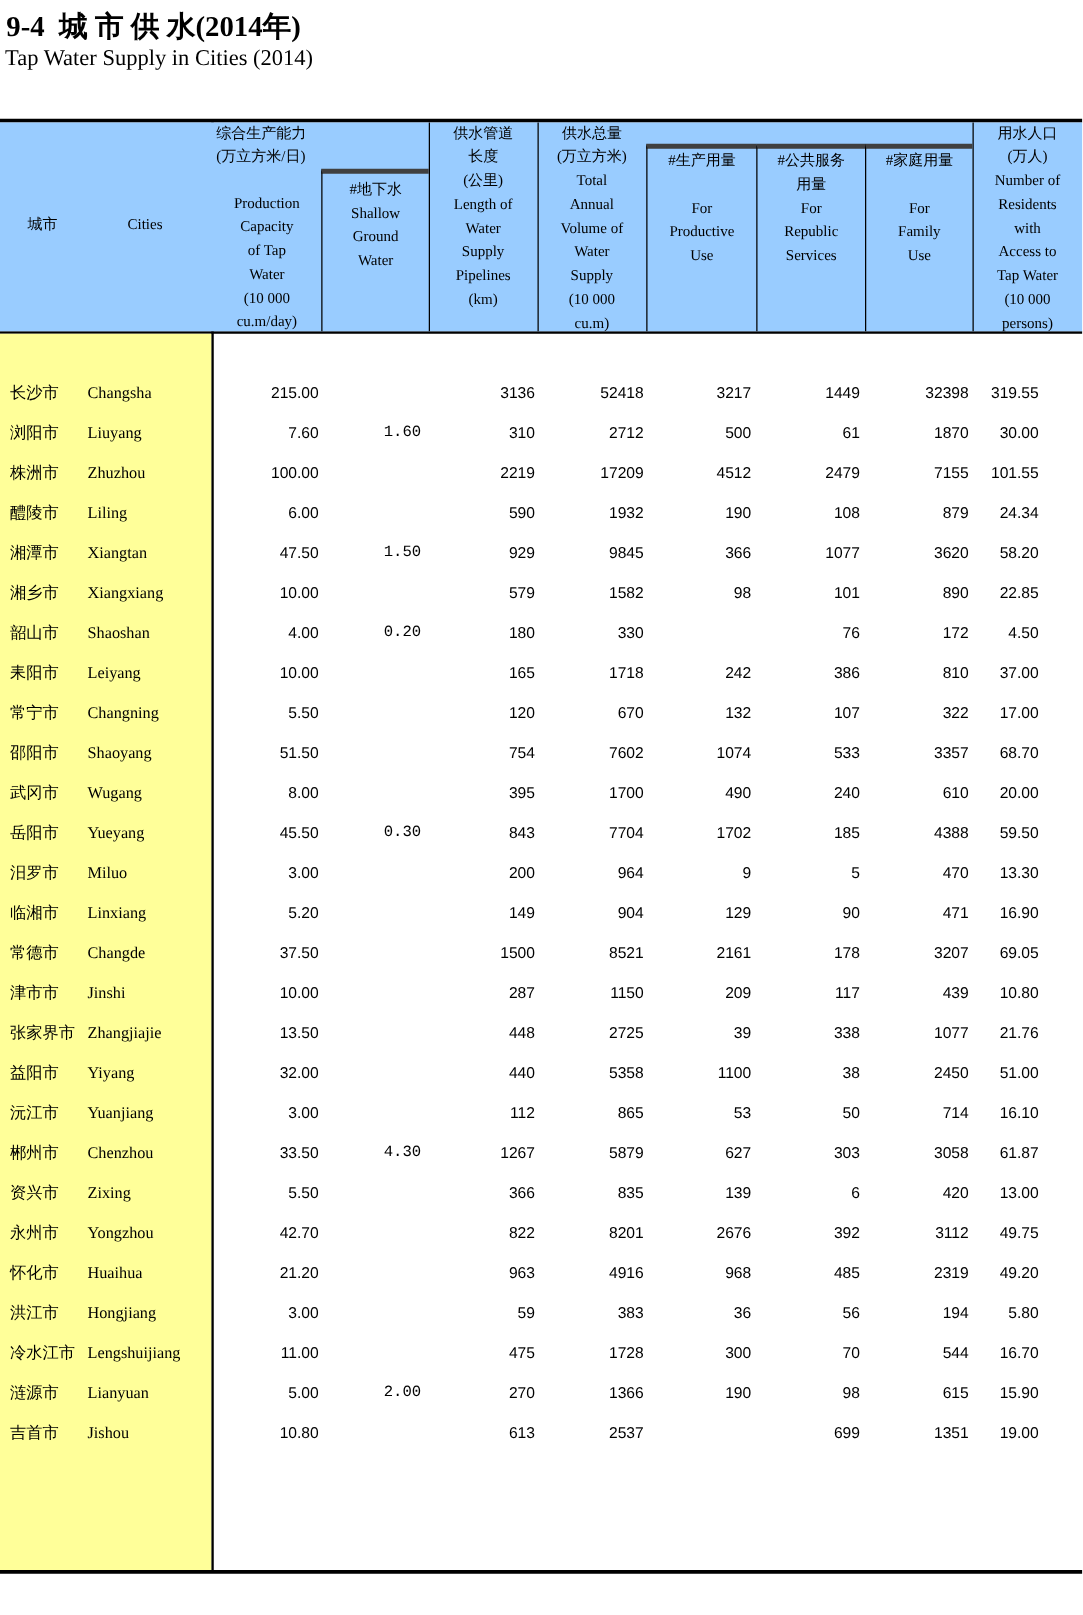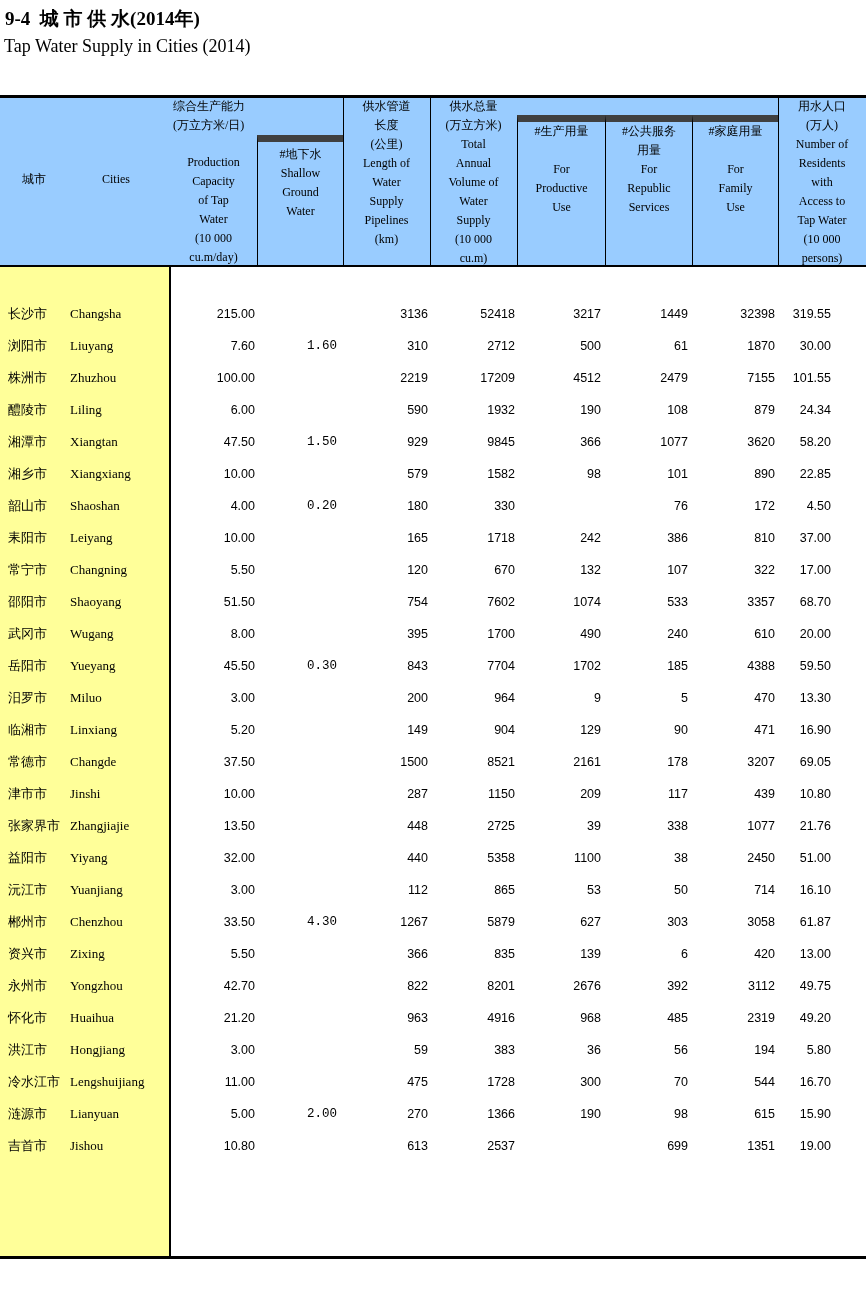--- a/index.html
+++ b/index.html
@@ -3,21 +3,21 @@
 <meta charset="utf-8">
 <style>
   html,body { margin:0; padding:0; background:#ffffff; }
   .page {
     position:relative; width:866px; height:1292px; overflow:hidden;
     background:#ffffff; color:#000;
     font-family:"Liberation Serif","DejaVu Serif",serif;
   }
   .title-zh {
     position:absolute; left:5px; top:6px;
-    font-size:19px; font-weight:bold; white-space:pre;
+    font-size:23px; font-weight:bold; white-space:pre;
   }
   .title-en {
     position:absolute; left:4px; top:36px;
     font-size:18px;
   }
   .line { position:absolute; background:#000; }
   .top-border    { left:0; top:95px;  width:866px; height:3px; }
   .header-bottom { left:0; top:265px; width:866px; height:2px; }
   .bottom-border { left:0; top:1256px; width:866px; height:3px; }
   .vline-city    { left:169px; top:98px; width:2px; height:1158px; }
@@ -29,21 +29,21 @@
   }
   .thead .vl { position:absolute; top:0; width:1px; height:167px; background:#000; }
   .vl-a { left:343px; } .vl-b { left:430px; } .vl-c { left:778px; }
   .hcell { position:absolute; white-space:pre-line; text-align:center; }
   .h-city-zh { left:22px;  top:72px; }
   .h-city-en { left:102px; top:72px; }
   .h-cap-group { left:173px; top:-1px; width:168px; text-align:left; }
   .h-cap-en    { left:170px; top:55px; width:87px; }
   .h-box {
     position:absolute; box-sizing:border-box;
-    border-top:7px solid #404040; border-left:1px solid #000;
+    border-top:4px solid #404040; border-left:1px solid #000;
     white-space:pre-line; text-align:center;
   }
   .h-ground     { left:257px; top:37px; width:86px; height:130px; padding-top:3px; }
   .h-productive { left:517px; top:17px; width:88px; height:150px; }
   .h-public     { left:605px; top:17px; width:87px; height:150px; }
   .h-family     { left:692px; top:17px; width:86px; height:150px; }
   .h-pipeline   { left:343px; top:-1px; width:87px; }
   .h-total      { left:430px; top:-1px; width:87px; }
   .h-population { left:778px; top:-1px; width:88px; }
 

